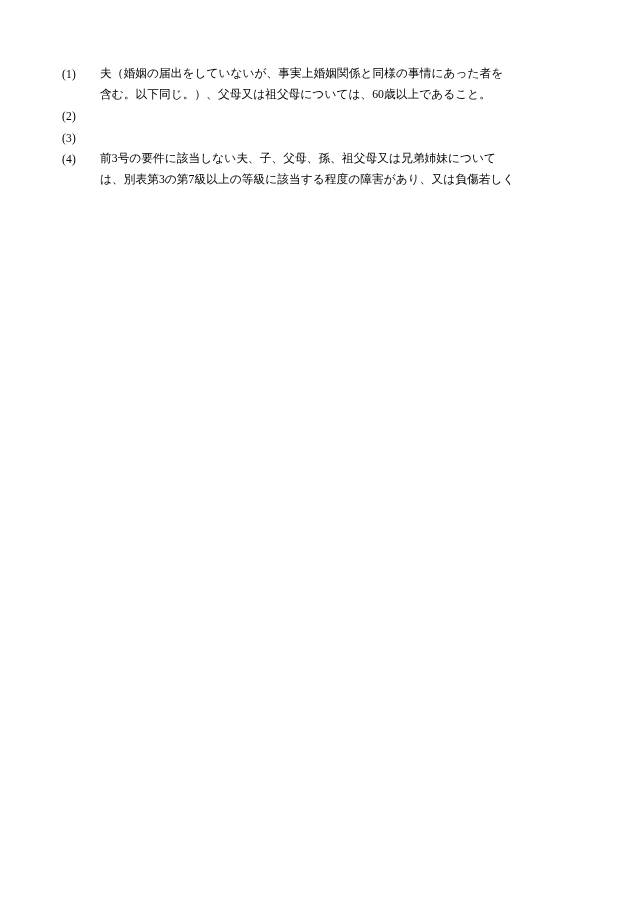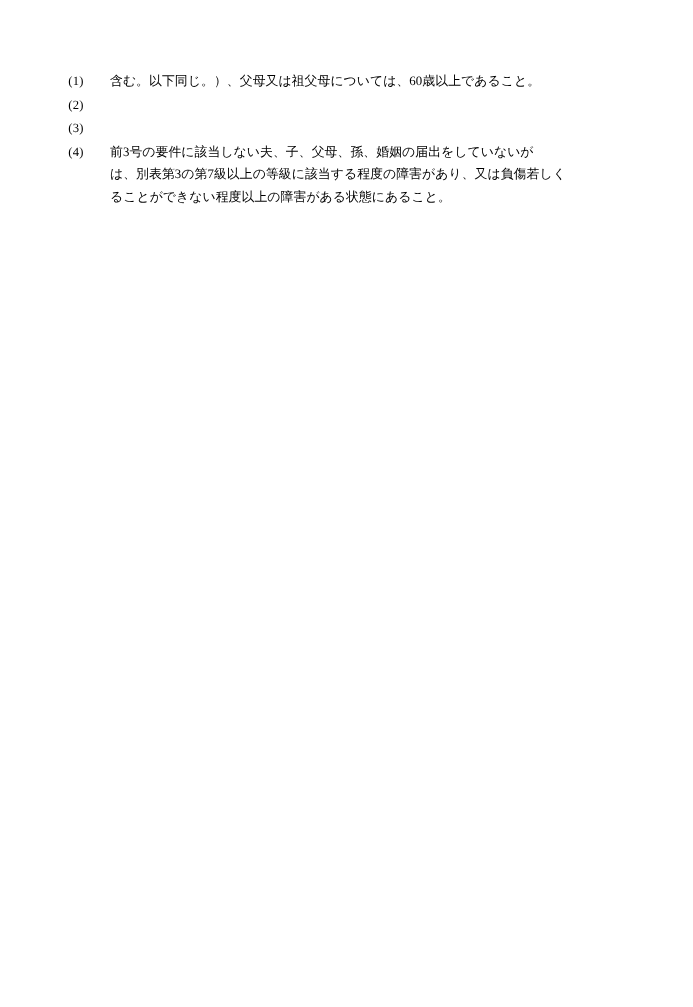--- a/index.html
+++ b/index.html
@@ -52,39 +52,39 @@
 </style>
 </head>
 <body>
 
 <div class="page">
   <div class="item-list">
 
     <div class="item">
       <div class="item-marker">(1)</div>
       <div class="item-body">
+        <span class="line">夫（婚姻の届出をしていないが、事実上婚姻関係と同様の事情にあった者を</span>
         <span class="line">含む。以下同じ。）、父母又は祖父母については、60歳以上であること。</span>
       </div>
     </div>
 
     <div class="item">
       <div class="item-marker">(2)</div>
       <div class="item-body">
       </div>
     </div>
 
     <div class="item">
       <div class="item-marker">(3)</div>
       <div class="item-body">
       </div>
     </div>
 
     <div class="item">
       <div class="item-marker">(4)</div>
       <div class="item-body">
-        <span class="line">前3号の要件に該当しない夫、子、父母、孫、婚姻の届出をしていないが</span>
+        <span class="line">前3号の要件に該当しない夫、子、父母、孫、祖父母又は兄弟姉妹について</span>
         <span class="line">は、別表第3の第7級以上の等級に該当する程度の障害があり、又は負傷若しく</span>
-        <span class="line">ることができない程度以上の障害がある状態にあること。</span>
       </div>
     </div>
 
   </div>
 </div>
 
 </body></html>

